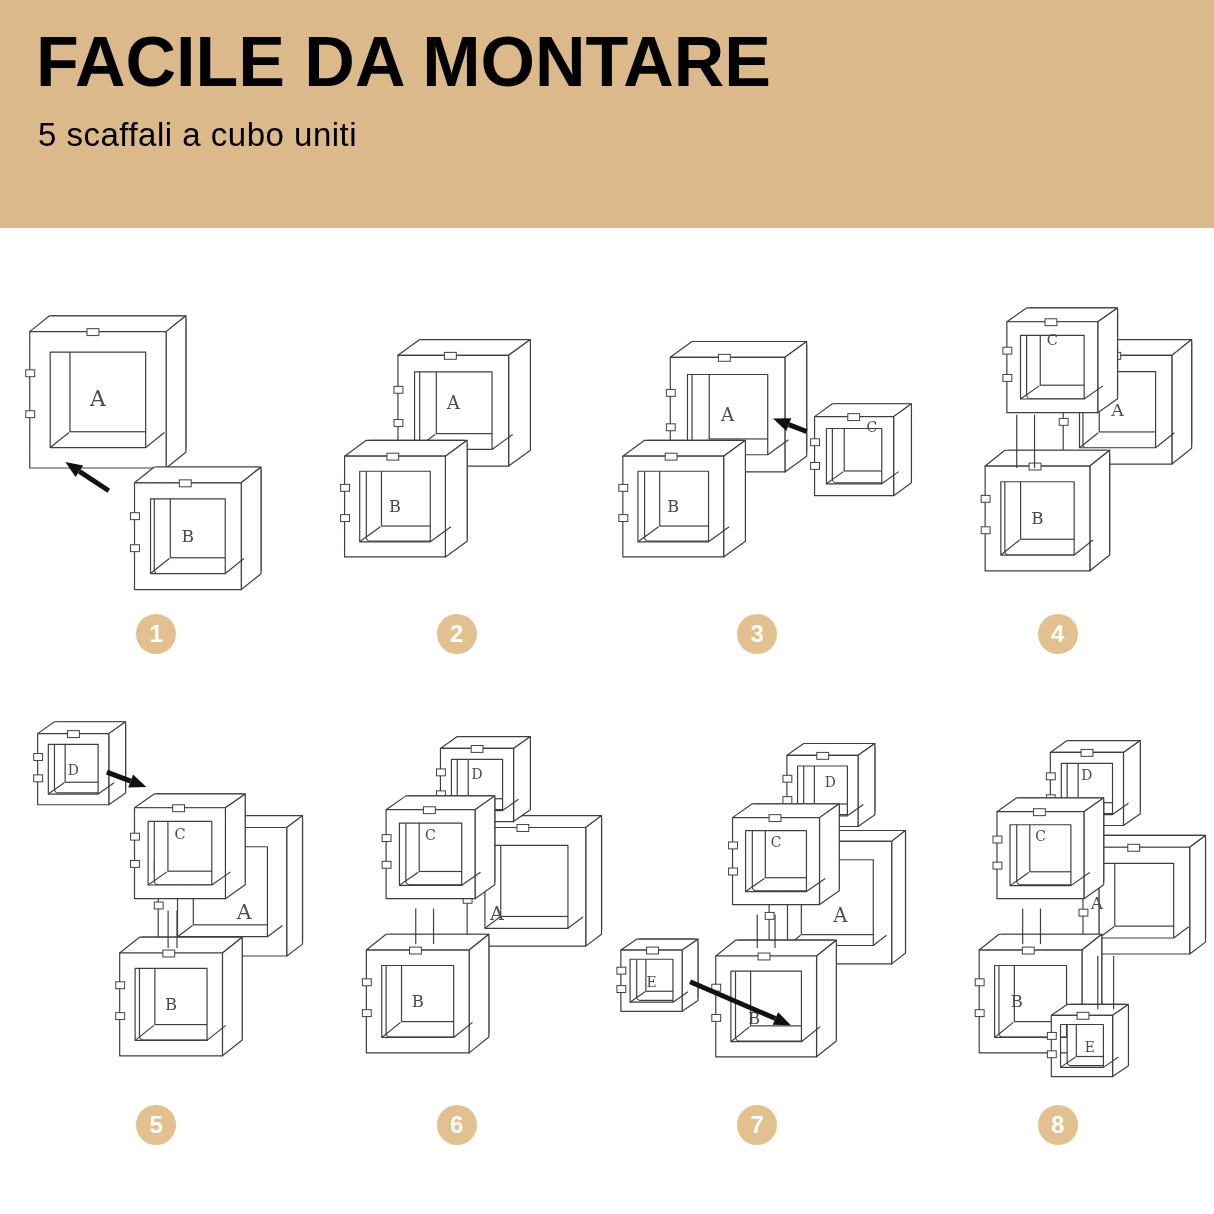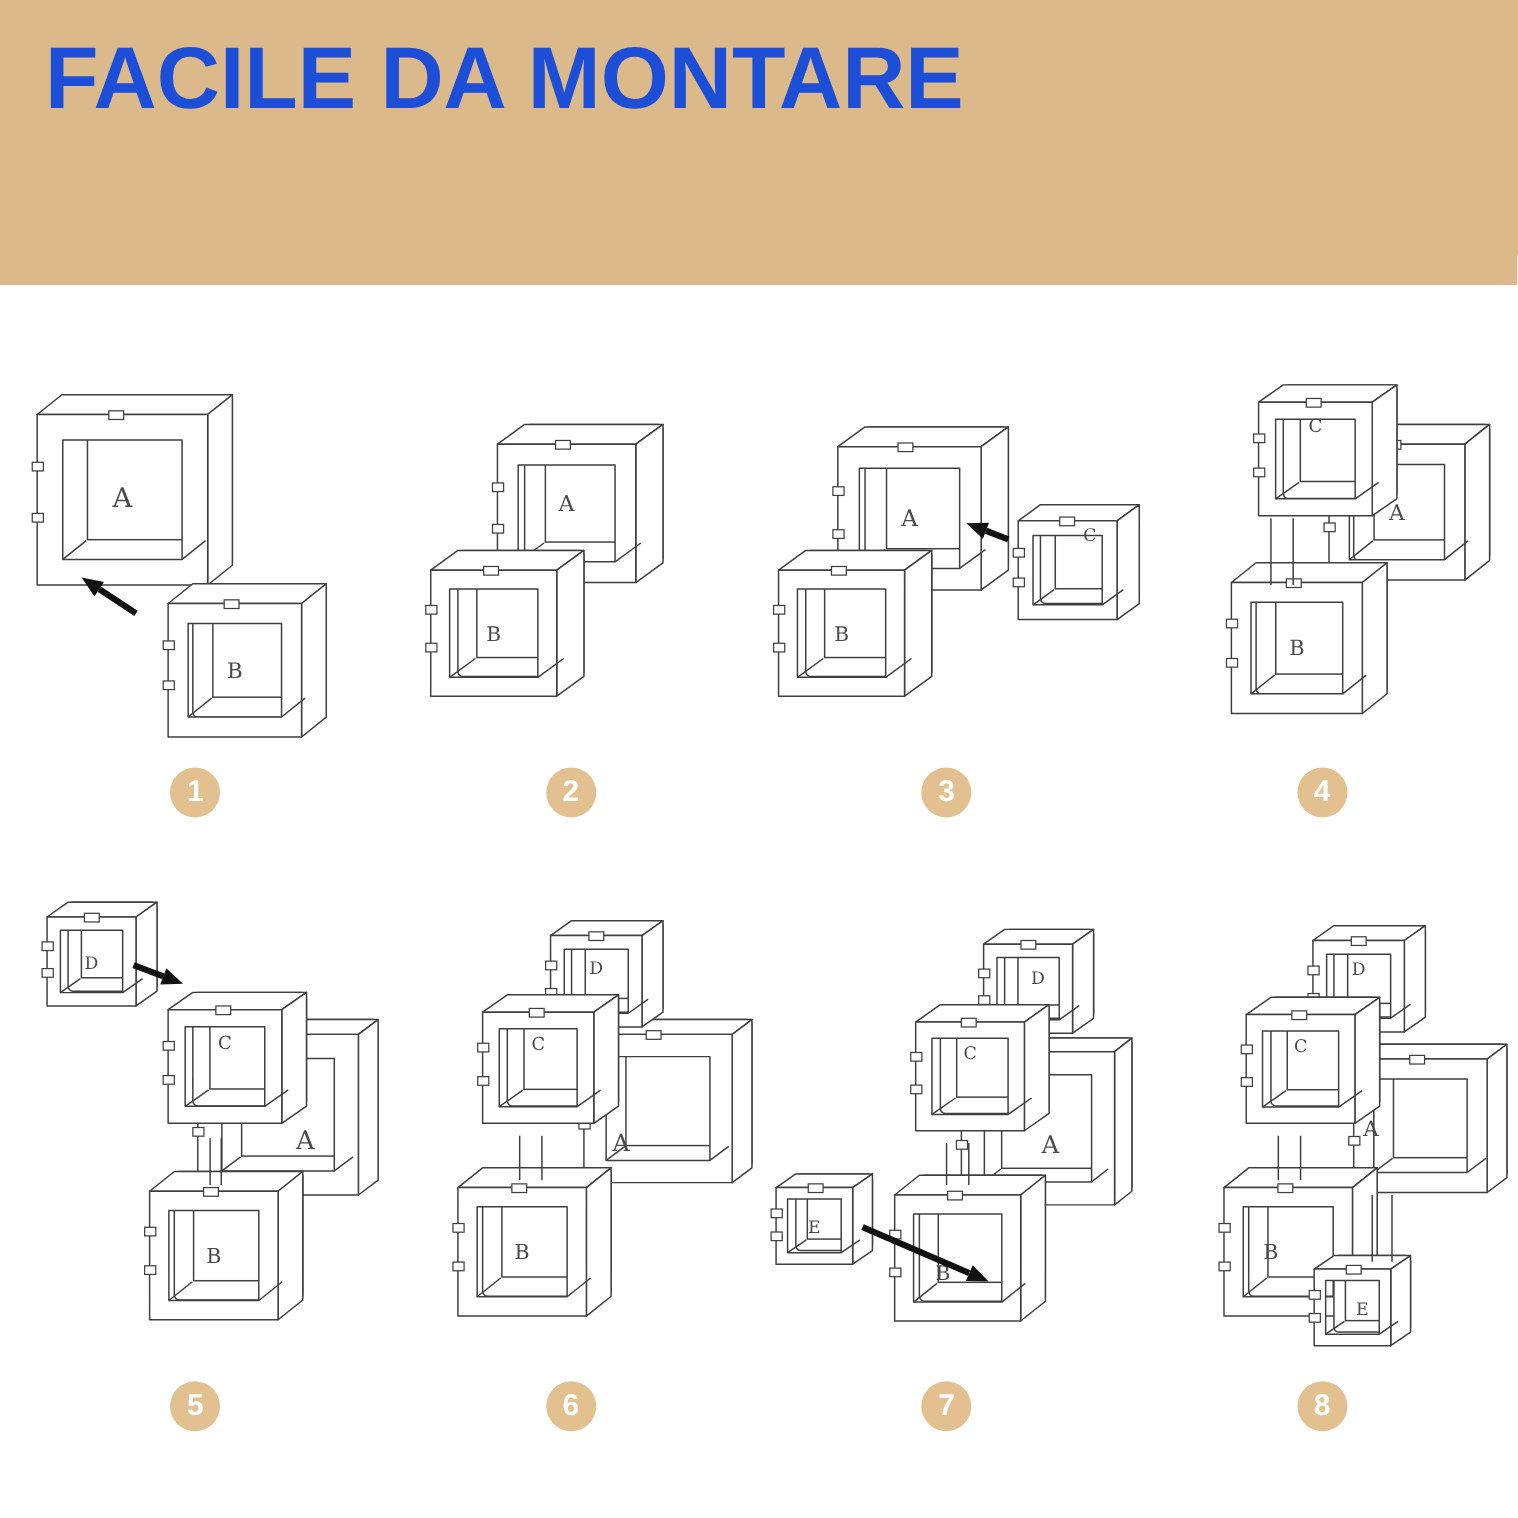--- a/index.html
+++ b/index.html
@@ -10,22 +10,23 @@
   .grid{display:grid;grid-template-columns:repeat(4,1fr);column-gap:4px;row-gap:47px;
         padding:0 8px;margin-top:72px;}
   figure.step{margin:0;display:flex;flex-direction:column;align-items:center;}
   figure.step svg{width:100%;overflow:visible;display:block;}
   .badge{width:40px;height:40px;border-radius:50%;display:flex;align-items:center;
          justify-content:center;font-size:24px;font-weight:bold;margin-top:8px;}
 </style>
 </head>
 <body>
 
-<header class="banner" style="background: rgb(220, 185, 139); color: #1d4ed8;">
+<header class="banner" style="background: rgb(220, 185, 139); color: #000000;">
   <h1>FACILE DA MONTARE</h1>
+  <p>5 scaffali a cubo uniti</p>
 </header>
 
 <main class="grid">
   <figure class="step">
     <svg xmlns="http://www.w3.org/2000/svg" viewBox="0 0 300 310">
         <rect x="42" y="16" width="138" height="138" rx="4" fill="#ffffff" stroke="#3f3f3f" stroke-width="1.2"></rect>
         <rect x="62.7" y="36.7" width="96.6" height="96.6" fill="#ffffff" stroke="#3f3f3f" stroke-width="1.2"></rect>
         <path d="M 22 32 L 42 16 L 180 16 L 160 32 Z" fill="#ffffff" stroke="#3f3f3f" stroke-width="1.2" stroke-linejoin="round"></path>
         <path d="M 160 32 L 180 16 L 180 154 L 160 170 Z" fill="#ffffff" stroke="#3f3f3f" stroke-width="1.2" stroke-linejoin="round"></path>
         <path d="M 22 32 h 138 v 138 h -138 Z M 42.7 52.7 h 96.6 v 96.6 h -96.6 Z" fill="#ffffff" fill-rule="evenodd" stroke="#3f3f3f" stroke-width="1.2" stroke-linejoin="round"></path>

